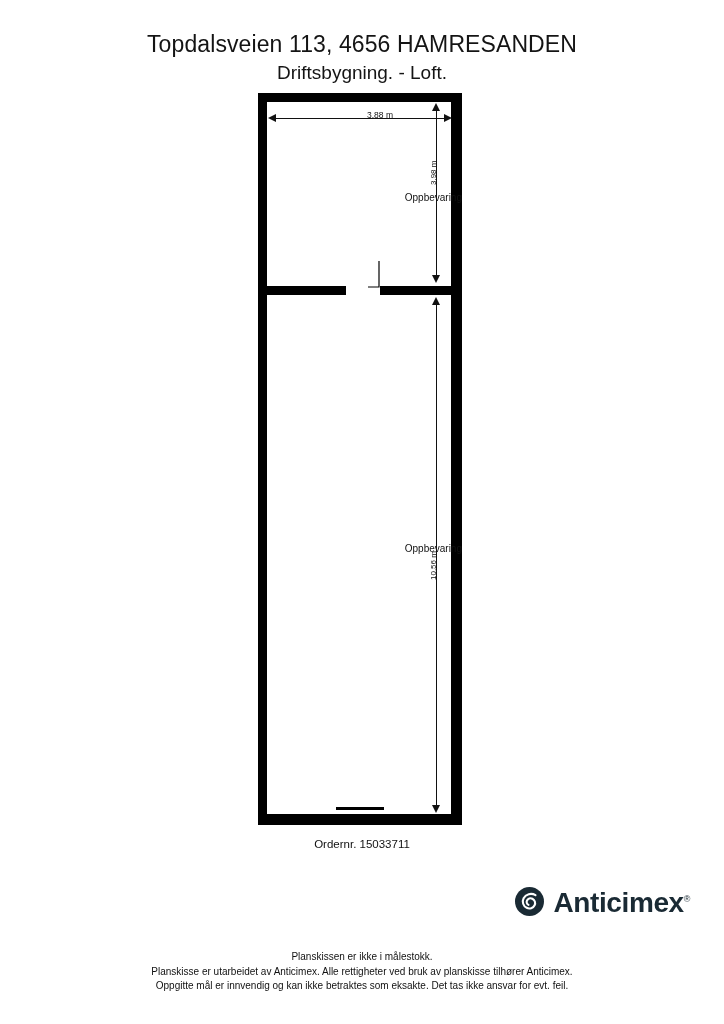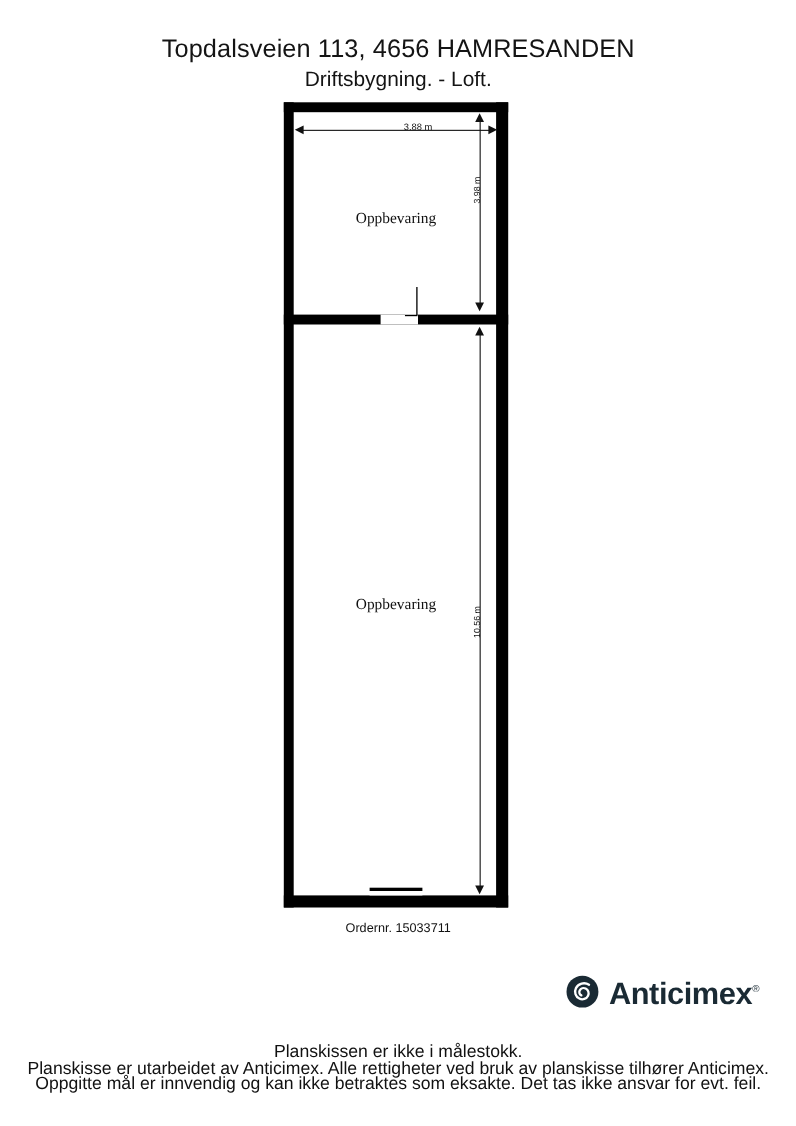--- a/index.html
+++ b/index.html
@@ -114,24 +114,23 @@
     bottom: 15px;
     width: 48px;
     height: 3px;
     background: #000000;
   }
 
   
   .room-label {
     position: absolute;
     width: 100%;
-    text-align: center;
-    font-size: 14px;
+    text-align: right;
+    font-size: 10px;
     color: #111111;
-    font-family: Liberation Serif, serif;
   }
   #room-label-1 { top: 99px; }
   #room-label-2 { top: 450px; }
 
   
   .dim-text {
     position: absolute;
     font-size: 8.5px;
     color: #111111;
     white-space: nowrap;
@@ -251,21 +250,21 @@
     font-weight: 400;
   }
 
   
   #footer {
     position: absolute;
     left: 0;
     top: 950px;
     width: 724px;
     text-align: center;
-    font-size: 16px;
+    font-size: 10px;
     line-height: 14.5px;
     color: #111111;
   }
 </style>
 </head>
 <body>
 
 <div id="header">
   <div id="title-line1">Topdalsveien 113, 4656 HAMRESANDEN</div>
   <div id="title-line2">Driftsbygning.  - Loft.</div>

